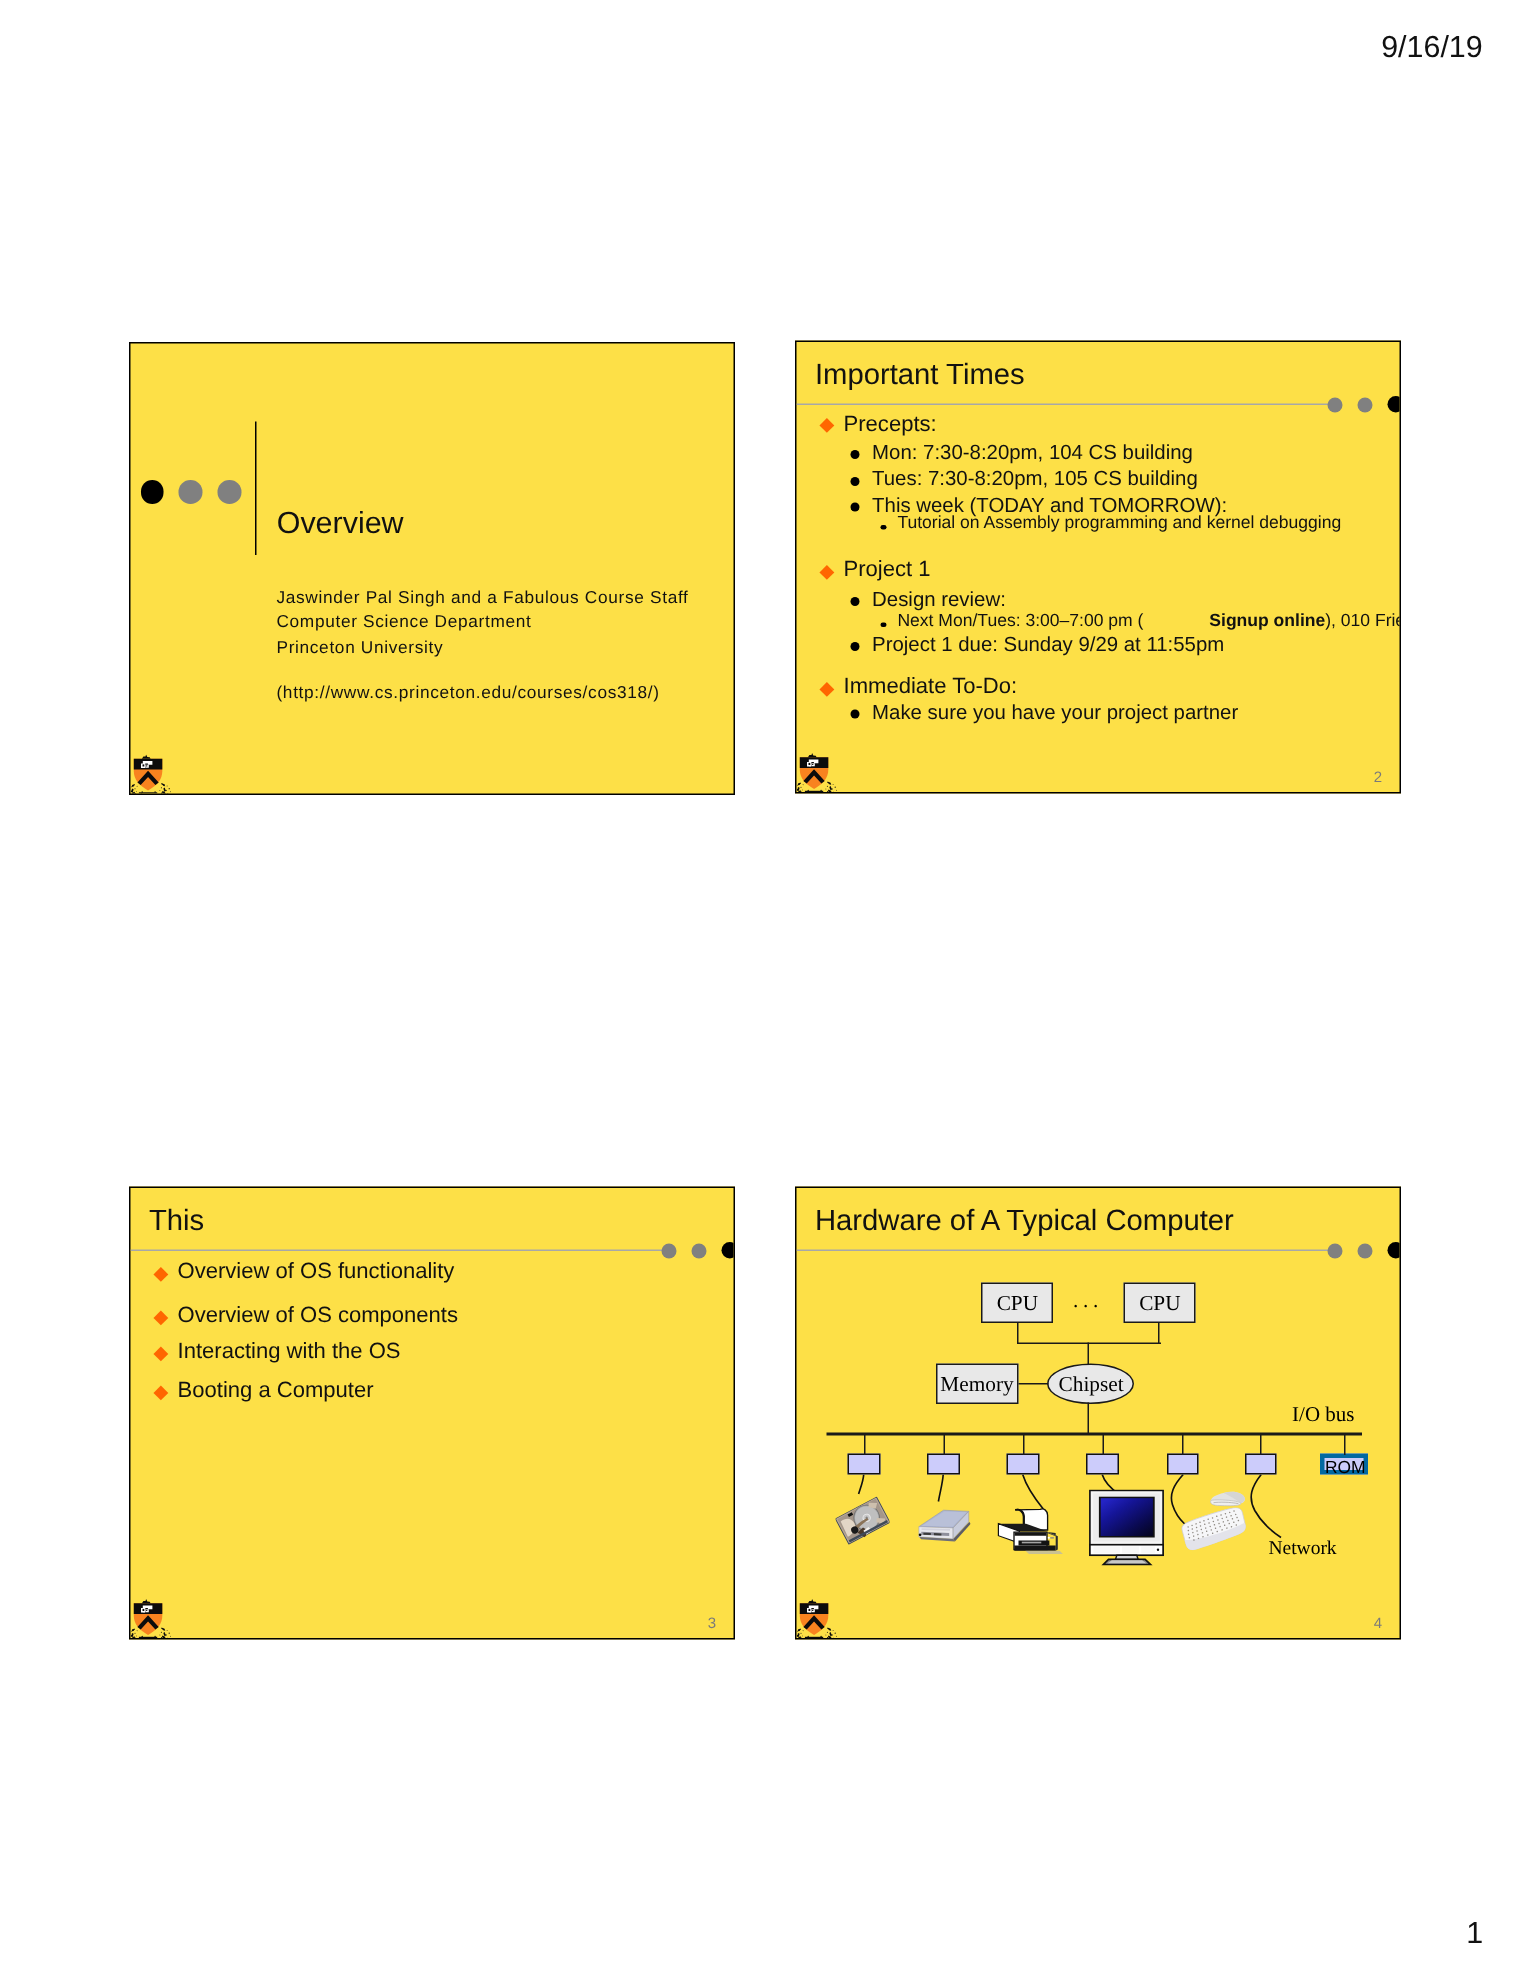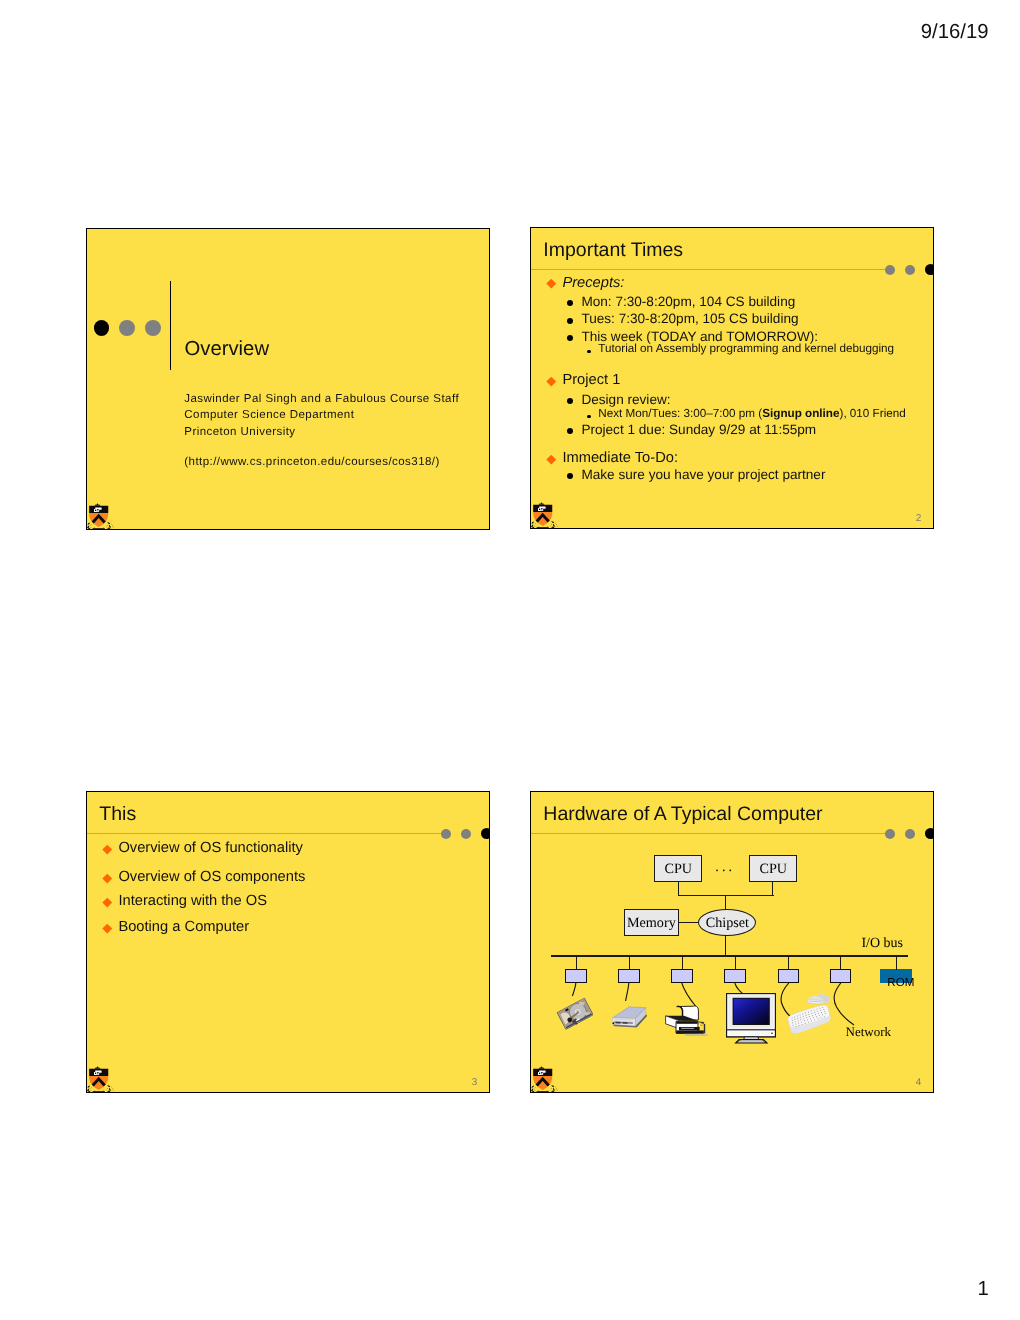--- a/index.html
+++ b/index.html
@@ -41,26 +41,26 @@
   .bm{position:absolute;line-height:1;}
   .pnum{position:absolute;font-size:10px;color:#7a7a7a;}
 
   
   .dgm{position:absolute;left:0;top:0;width:404px;height:302px;}
   .dbox{position:absolute;box-sizing:border-box;border:1.1px solid #1a1a1a;background:#e8e8e8;
         font-family:"Liberation Serif",serif;color:#000;text-align:center;white-space:nowrap;}
   .dell{position:absolute;box-sizing:border-box;border:1.1px solid #1a1a1a;background:#e8e8e8;
         border-radius:50%;font-family:"Liberation Serif",serif;color:#000;text-align:center;white-space:nowrap;}
   .cbox{position:absolute;box-sizing:border-box;border:1px solid #111;background:#ccccfb;}
-  .rombox{position:absolute;box-sizing:border-box;border:7px solid #0369a1;background:#ccccfb;
+  .rombox{position:absolute;box-sizing:border-box;border:3px solid #0369a1;background:#ccccfb;
           font-family:"Liberation Serif",serif;color:#000;white-space:nowrap;}
   .dlbl{position:absolute;font-family:"Liberation Serif",serif;color:#000;white-space:nowrap;}
   .ln-h{position:absolute;background:#1a1a1a;height:1.2px;}
   .ln-v{position:absolute;background:#1a1a1a;width:1.2px;}
-  b{font-weight:bold;}
+  b{font-weight:bold;margin-left:44px;}
 </style>
 </head>
 <body>
 
 <div class="page">
   <div class="hdr-date">9/16/19</div>
 
   <div class="slide s1">
     <div class="dot dot-k" style="left:6.7px;top:91.3px;width:15.8px;height:15.8px;"></div>
     <div class="dot dot-g" style="left:32.2px;top:91.3px;width:15.8px;height:15.8px;"></div>
@@ -146,21 +146,21 @@
   </div>
 
   <div class="slide s2">
     <div class="hdr-title">Important Times</div>
     <div class="hdr-rule"></div>
     <div class="dot dot-g" style="left:354px;top:36.7px;width:10.2px;height:10.2px;"></div>
     <div class="dot dot-g" style="left:373.9px;top:36.7px;width:10.2px;height:10.2px;"></div>
     <div class="dot dot-k" style="left:394px;top:36.2px;width:11.2px;height:11.2px;"></div>
     <div class="blist" id="b2">
         <div class="bm" style="position: absolute; left: 17px; top: 52.4px; width: 6.5px; height: 6.5px; background: rgb(255, 102, 0); transform: rotate(45deg);"></div>
-        <div class="bi" style="left: 31.4px; top: 46.5px; font-size: 14.7px; line-height: 17.052px; font-style: italic;">Precepts:</div>
+        <div class="bi" style="left: 31.4px; top: 46.5px; font-size: 14.7px; line-height: 17.052px;">Precepts:</div>
         <div class="bm" style="position: absolute; left: 35.5px; top: 72.2px; width: 6px; height: 6px; border-radius: 50%; background: rgb(0, 0, 0);"></div>
         <div class="bi" style="left: 50.4px; top: 65.9px; font-size: 13.6px; line-height: 15.776px;">Mon: 7:30-8:20pm, 104 CS building</div>
         <div class="bm" style="position: absolute; left: 35.5px; top: 89.5px; width: 6px; height: 6px; border-radius: 50%; background: rgb(0, 0, 0);"></div>
         <div class="bi" style="left: 50.4px; top: 83.2px; font-size: 13.6px; line-height: 15.776px;">Tues: 7:30-8:20pm, 105 CS building</div>
         <div class="bm" style="position: absolute; left: 35.5px; top: 106.9px; width: 6px; height: 6px; border-radius: 50%; background: rgb(0, 0, 0);"></div>
         <div class="bi" style="left: 50.4px; top: 100.6px; font-size: 13.6px; line-height: 15.776px;">This week (TODAY and TOMORROW):</div>
         <div class="bm" style="position: absolute; left: 56.3px; top: 122px; width: 3.4px; height: 3.4px; border-radius: 50%; background: rgb(0, 0, 0);"></div>
         <div class="bi" style="left: 67.3px; top: 114.3px; font-size: 11.7px; line-height: 13.572px;">Tutorial on Assembly programming and kernel debugging</div>
         <div class="bm" style="position: absolute; left: 17px; top: 150.2px; width: 6.5px; height: 6.5px; background: rgb(255, 102, 0); transform: rotate(45deg);"></div>
         <div class="bi" style="left: 31.4px; top: 144.3px; font-size: 14.7px; line-height: 17.052px;">Project 1</div>

